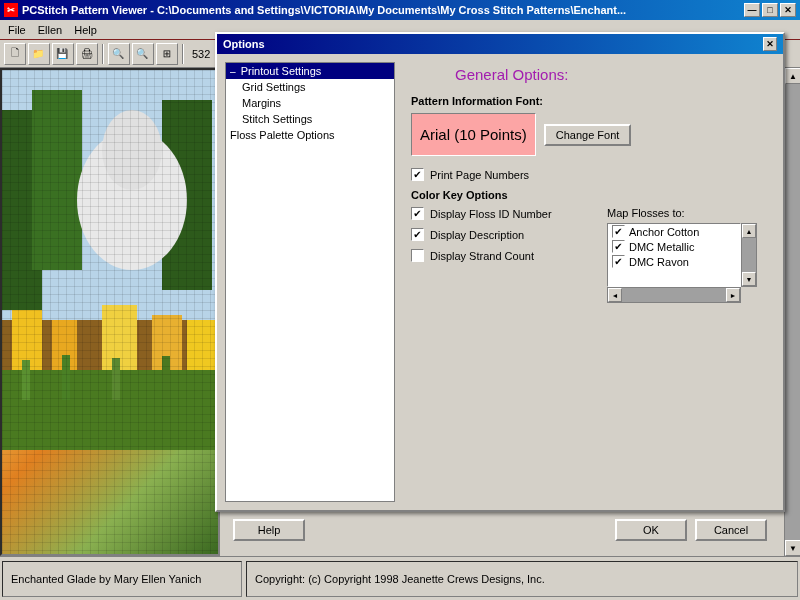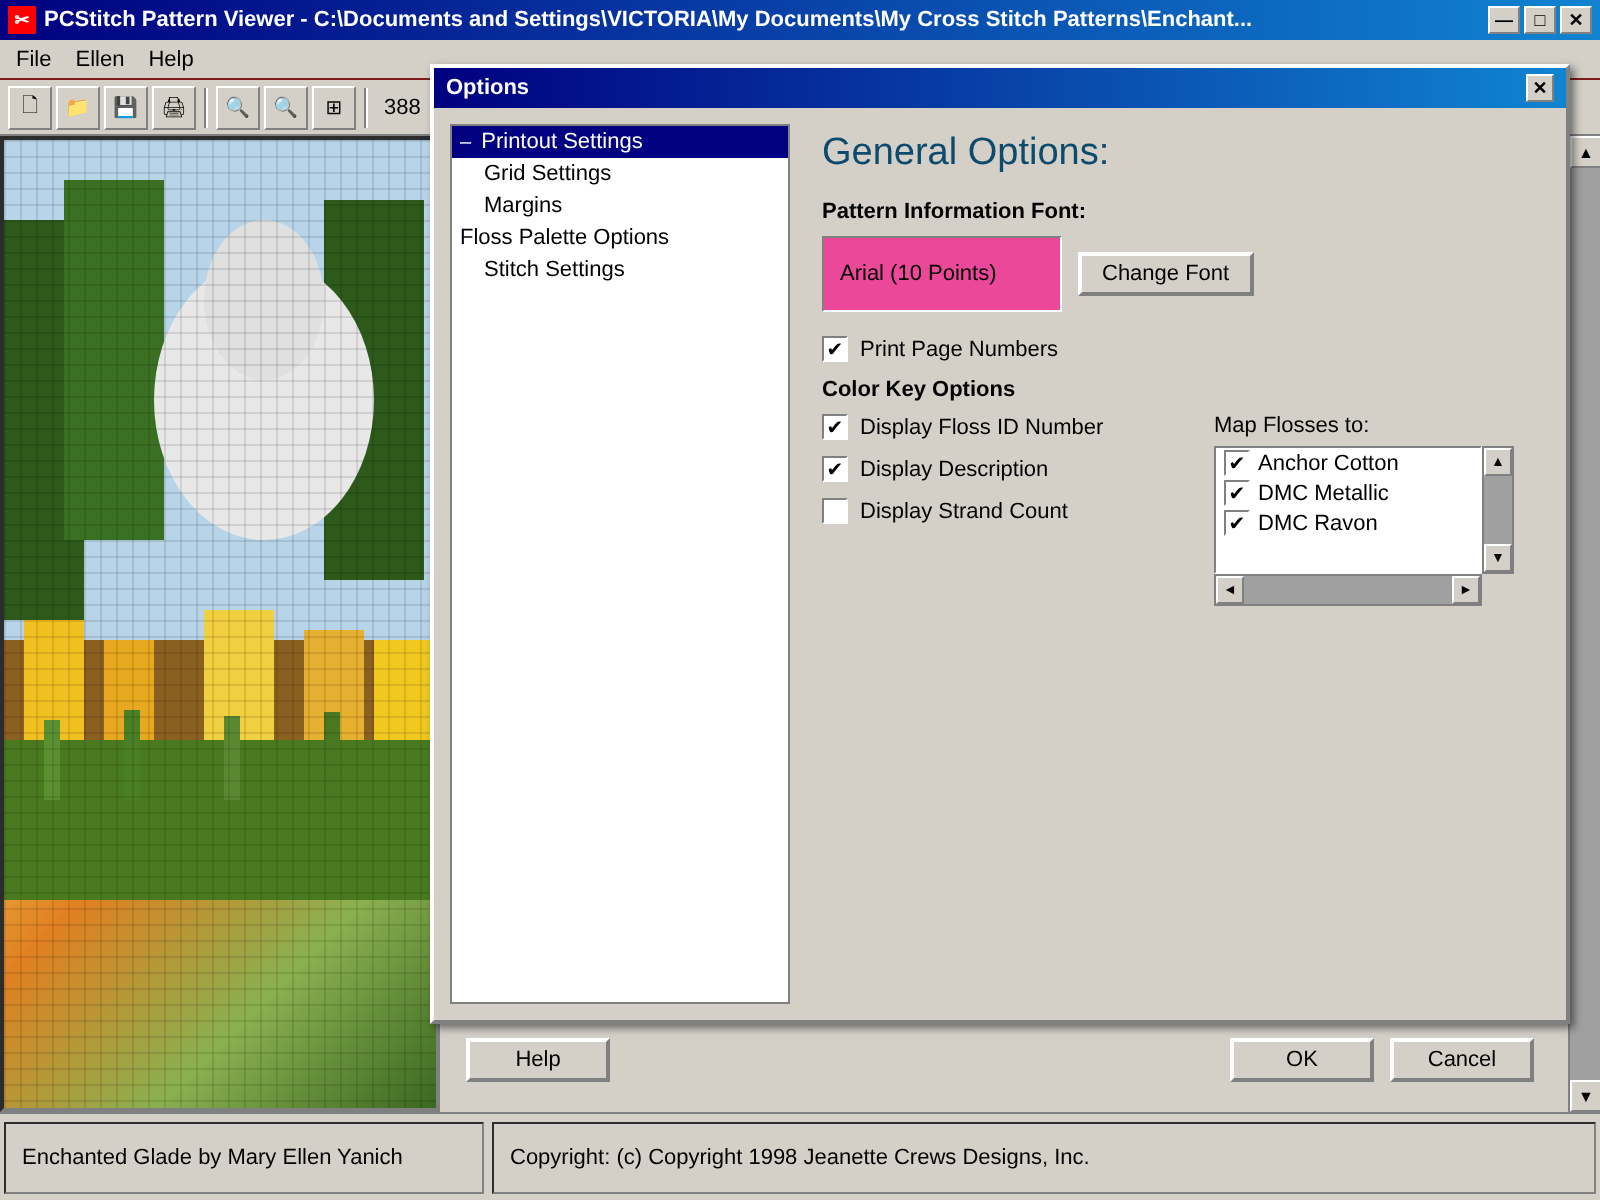--- a/index.html
+++ b/index.html
@@ -259,46 +259,47 @@
       font-size: 10px;
     }
 
     
     .content-panel {
       flex: 1;
       padding: 12px 16px;
     }
 
     .section-title {
-      font-size: 19px;
-      color: #0c4a6e;
+      font-size: 15px;
+      color: #a21caf;
       font-weight: normal;
       margin-bottom: 12px;
       font-family: Arial, sans-serif;
+      margin-left: 44px;
     }
 
     .subsection-label {
       font-weight: bold;
       margin-bottom: 6px;
       font-size: 11px;
     }
 
     .font-row {
       display: flex;
       align-items: center;
       gap: 8px;
       margin-bottom: 12px;
     }
 
     .font-display {
       border: 1px solid;
       border-color: #808080 #fff #fff #808080;
-      background: #ec4899;
+      background: #fca5a5;
       padding: 12px 8px;
-      font-size: 11px;
+      font-size: 15px;
       min-width: 120px;
     }
 
     .win-button {
       background: #d4d0c8;
       border: 2px solid;
       border-color: #fff #808080 #808080 #fff;
       padding: 3px 10px;
       font-size: 11px;
       cursor: pointer;
@@ -401,21 +402,21 @@
   <div class="app-toolbar">
     <div class="toolbar-btn">🗋</div>
     <div class="toolbar-btn">📁</div>
     <div class="toolbar-btn">💾</div>
     <div class="toolbar-btn">🖨</div>
     <div class="toolbar-separator"></div>
     <div class="toolbar-btn">🔍</div>
     <div class="toolbar-btn">🔍</div>
     <div class="toolbar-btn">⊞</div>
     <div class="toolbar-separator"></div>
-    <span class="toolbar-text">388</span>
+    <span class="toolbar-text">532</span>
   </div>
 
   <div class="app-content">
     <div class="pattern-area">
       <div class="pattern-image">
 
         <svg width="220" height="380" style="position:absolute;top:0;left:0;">
 
           <rect width="220" height="380" fill="#b8d4e8"></rect>
 
@@ -483,25 +484,25 @@
           <div class="tree-item selected">
             <span class="tree-collapse-icon">–</span>
             <span>Printout Settings</span>
           </div>
           <div class="tree-item tree-item-indent1">
             <span>Grid Settings</span>
           </div>
           <div class="tree-item tree-item-indent1">
             <span>Margins</span>
           </div>
+          <div class="tree-item tree-item-indent1">
+            <span>Stitch Settings</span>
+          </div>
           <div class="tree-item">
             <span>Floss Palette Options</span>
-          </div>
-          <div class="tree-item tree-item-indent1">
-            <span>Stitch Settings</span>
           </div>
         </div>
 
         <div class="content-panel">
           <div class="section-title">General Options:</div>
 
           <div class="subsection-label">Pattern Information Font:</div>
           <div class="font-row">
             <div class="font-display">Arial (10 Points)</div>
             <button class="win-button">Change Font</button>

